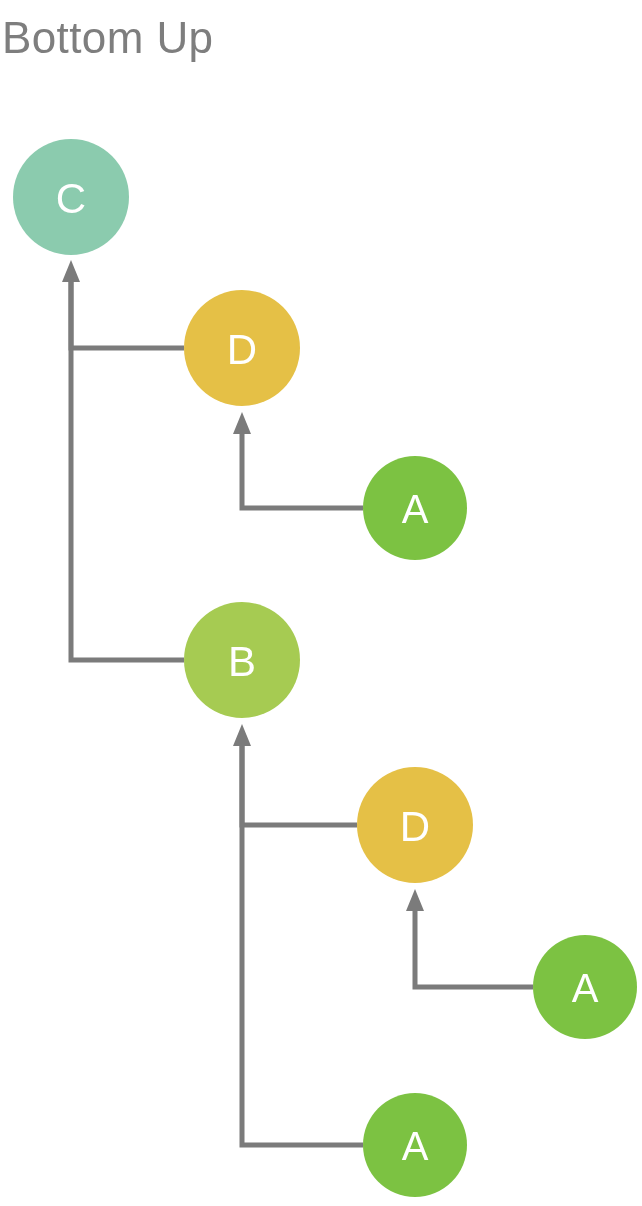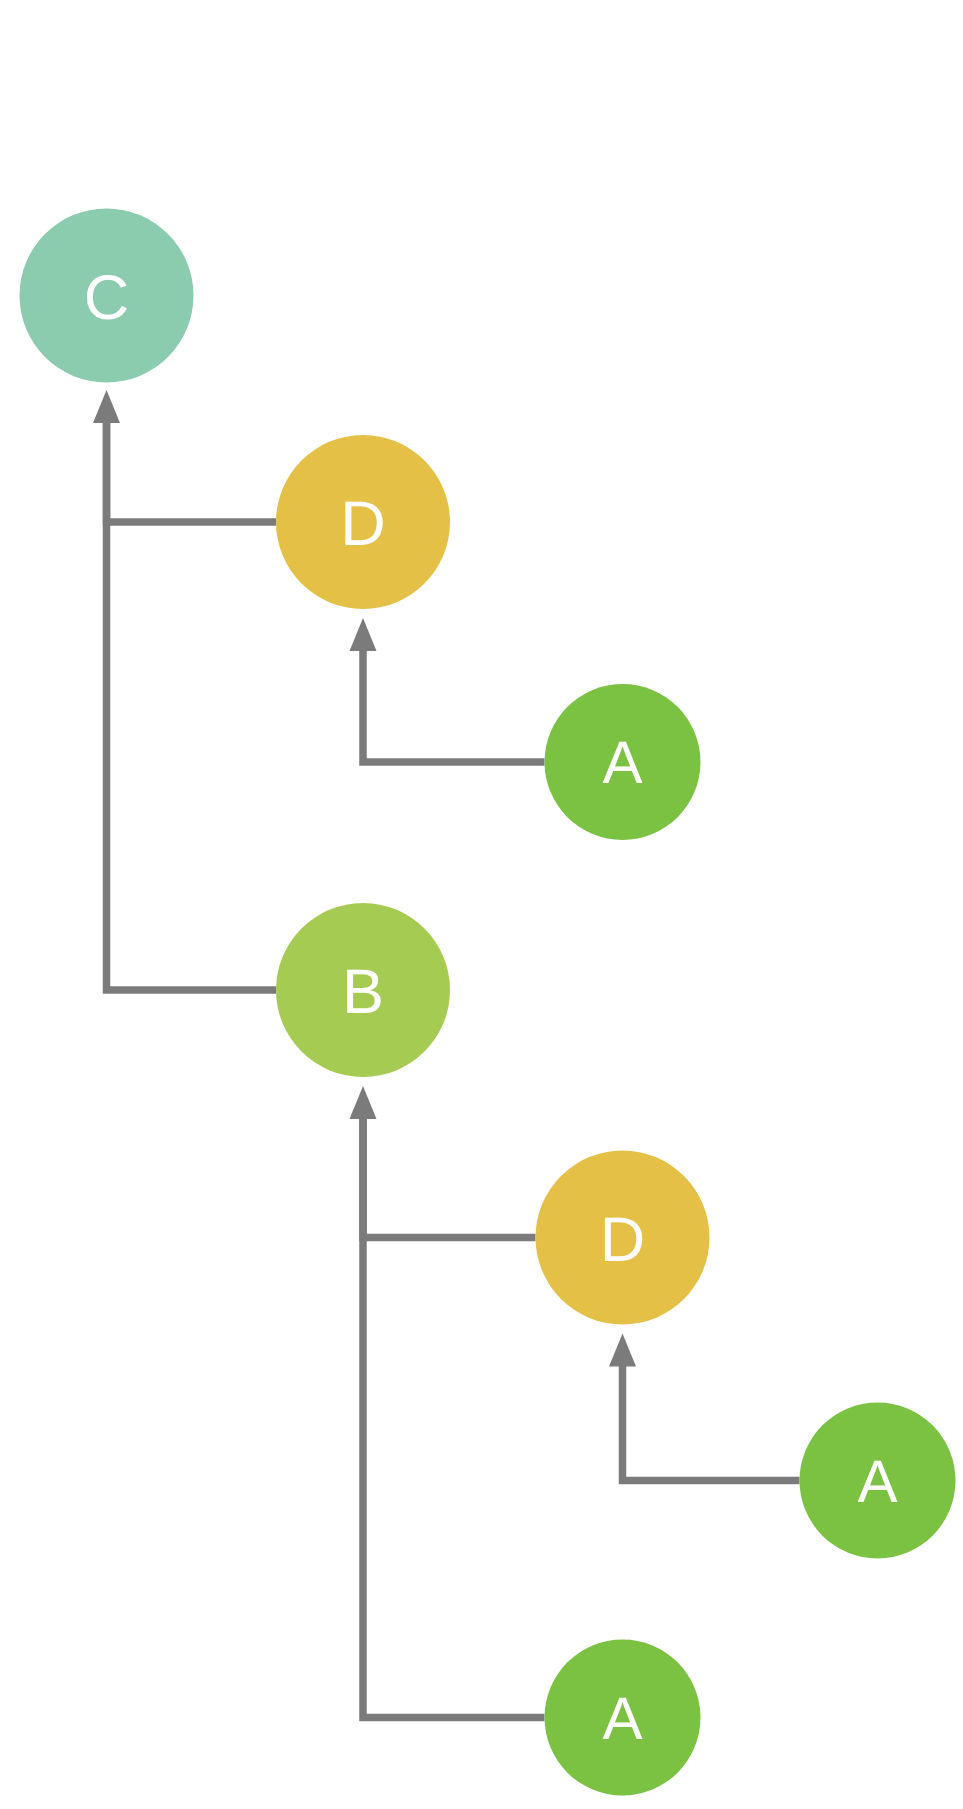--- a/index.html
+++ b/index.html
@@ -60,20 +60,21 @@
     text-anchor: middle;
     dominant-baseline: central;
     pointer-events: none;
   }
 </style>
 </head>
 <body>
 
 <div id="canvas" style="background: rgb(255, 255, 255); width: 642px; height: 1206px;">
 
+  <div id="diagram-title" style="color: rgb(126, 126, 126);">Bottom Up</div>
 
   <svg id="graph" viewBox="0 0 642 1206" xmlns="http://www.w3.org/2000/svg">
 
     <g>
       <path class="edge-path" id="e0" d="M 184 348 L 71 348 L 71 268" stroke="#7b7b7b"></path>
       <path class="edge-path" id="e1" d="M 184 660 L 71 660 L 71 268" stroke="#7b7b7b"></path>
       <path class="edge-path" id="e2" d="M 363 508 L 242 508 L 242 420" stroke="#7b7b7b"></path>
       <path class="edge-path" id="e3" d="M 357 825 L 242 825 L 242 732" stroke="#7b7b7b"></path>
       <path class="edge-path" id="e4" d="M 363 1145 L 242 1145 L 242 732" stroke="#7b7b7b"></path>
       <path class="edge-path" id="e5" d="M 533 987 L 415 987 L 415 897" stroke="#7b7b7b"></path>

